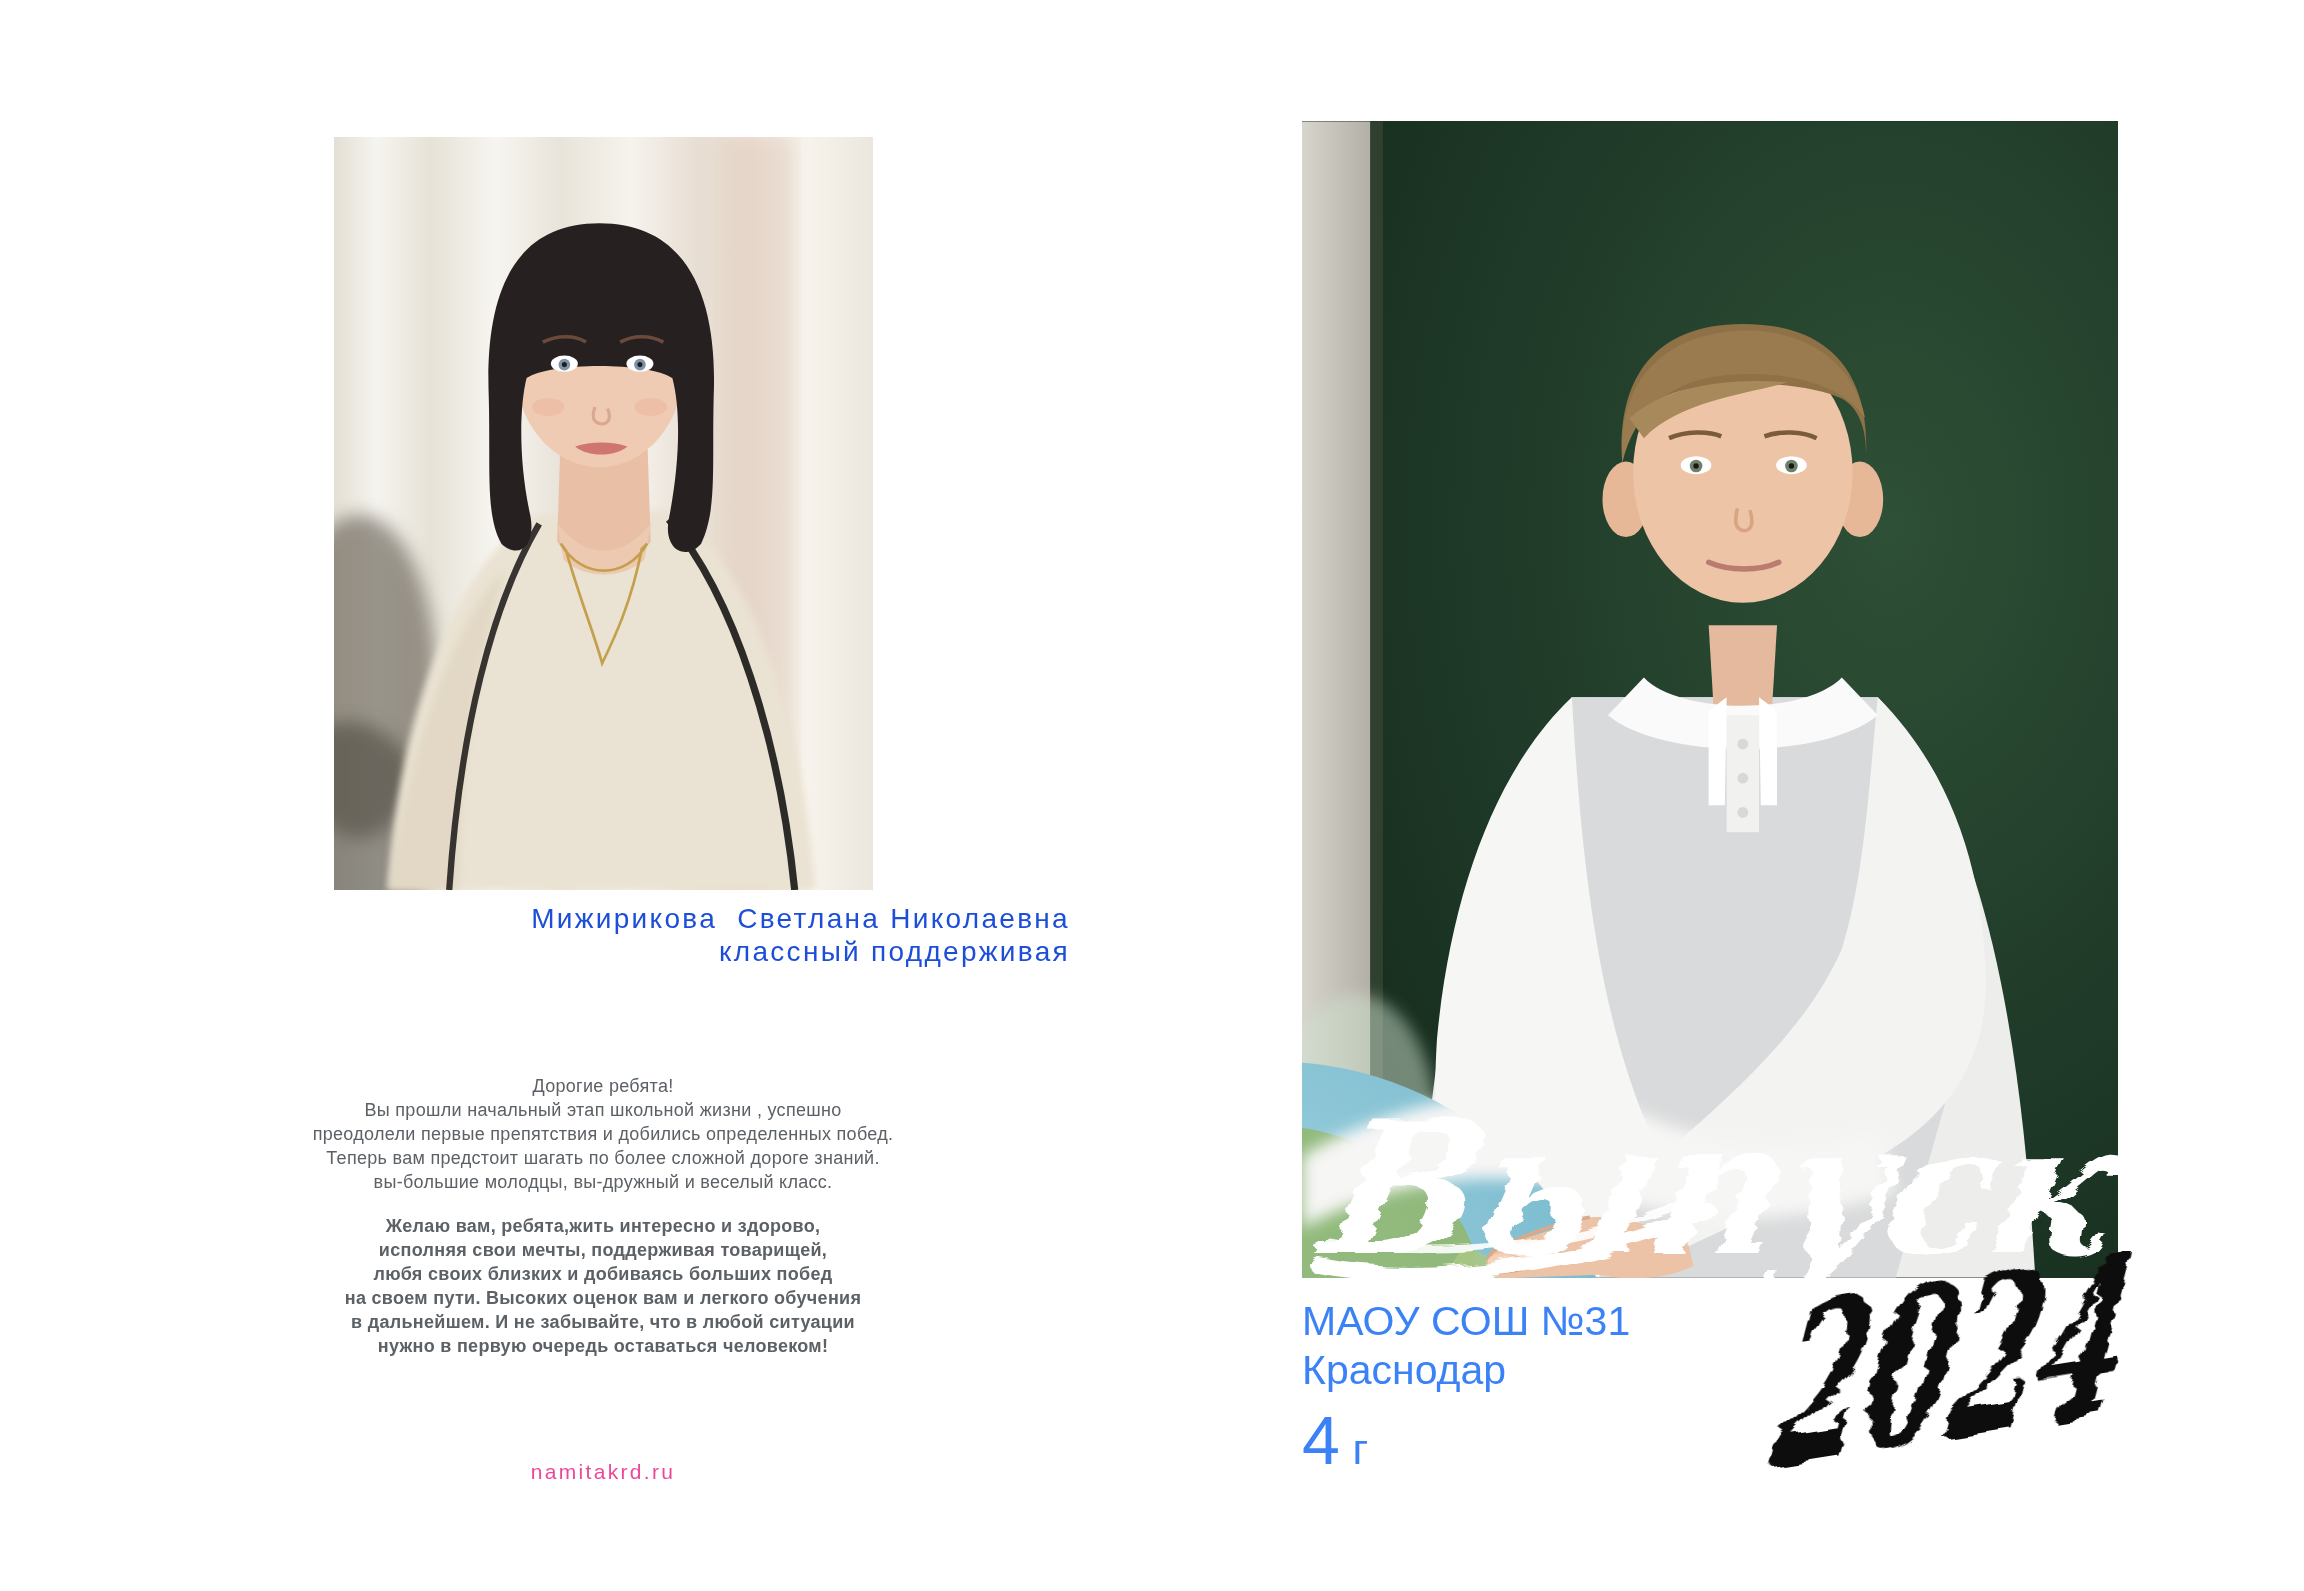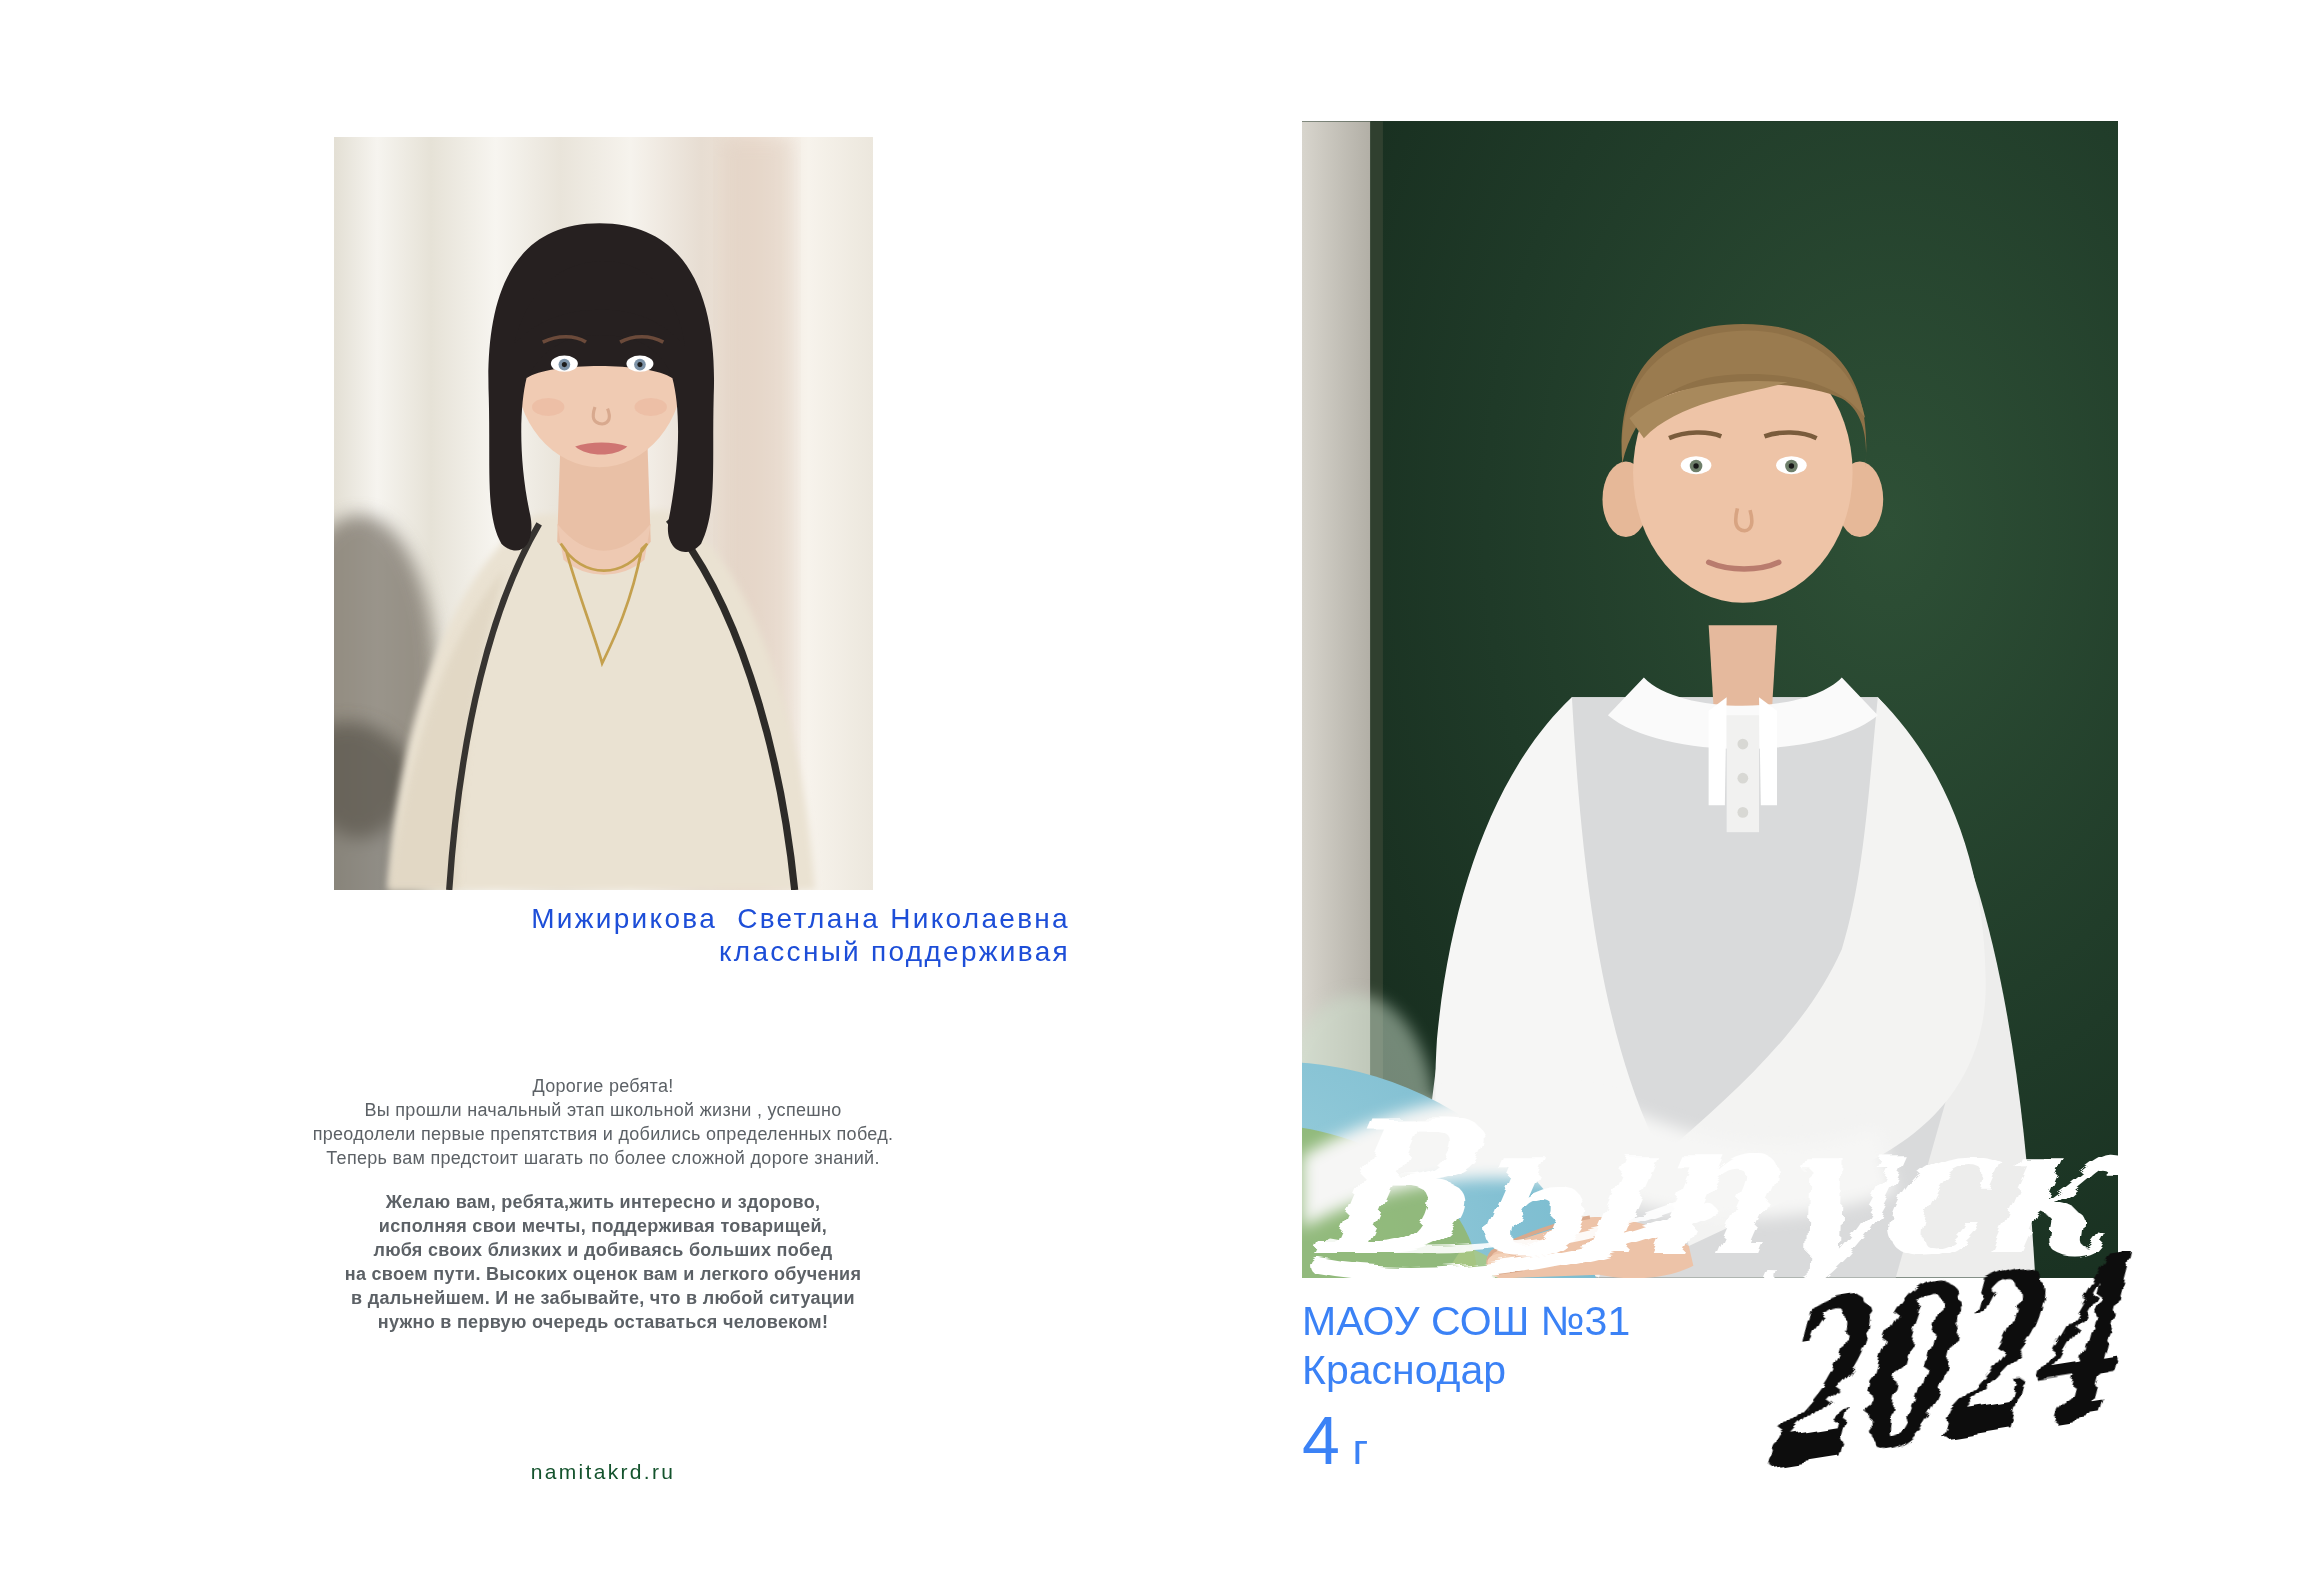--- a/index.html
+++ b/index.html
@@ -23,21 +23,21 @@
     font-size:28px;line-height:33px;letter-spacing:2.3px;
   }
   .message-block{
     position:absolute;left:153px;top:1059px;width:900px;
     text-align:center;color:#5c6166;margin-top:15px;
   }
   .message-block .para2{margin-top:20px;font-weight:bold;}
   .msg-line{display:block;font-size:18px;line-height:24px;letter-spacing:0.3px;}
   .watermark{
     position:absolute;left:153px;top:1460px;width:900px;text-align:center;
-    font-size:21px;letter-spacing:2.3px;color:#14532d;
+    font-size:21px;letter-spacing:2.3px;color:#ec4899;
   }
   
   .student-photo{
     position:absolute;left:1302px;top:121px;width:816px;height:1157px;
     overflow:hidden;background:#1c3323;
   }
   .school-block{
     position:absolute;left:1302px;top:1297px;width:468px;color:#3b82f6;
   }
   .school-line{font-size:41px;line-height:49px;}
@@ -116,20 +116,21 @@
   <div class="name-line1">Мижирикова  Светлана Николаевна</div>
   <div class="name-line2">классный поддерживая</div>
 </div>
 
 <div class="message-block">
   <div class="para1">
     <span class="msg-line">Дорогие ребята!</span>
     <span class="msg-line">Вы прошли начальный этап школьной жизни , успешно</span>
     <span class="msg-line">преодолели первые препятствия и добились определенных побед.</span>
     <span class="msg-line">Теперь вам предстоит шагать по более сложной дороге знаний.</span>
+    <span class="msg-line">вы-большие молодцы, вы-дружный и веселый класс.</span>
   </div>
   <div class="para2">
     <span class="msg-line">Желаю вам, ребята,жить интересно и здорово,</span>
     <span class="msg-line">исполняя свои мечты, поддерживая товарищей,</span>
     <span class="msg-line">любя своих близких и добиваясь больших побед</span>
     <span class="msg-line">на своем пути. Высоких оценок вам и легкого обучения</span>
     <span class="msg-line">в дальнейшем. И не забывайте, что в любой ситуации</span>
     <span class="msg-line">нужно в первую очередь оставаться человеком!</span>
   </div>
 </div>

